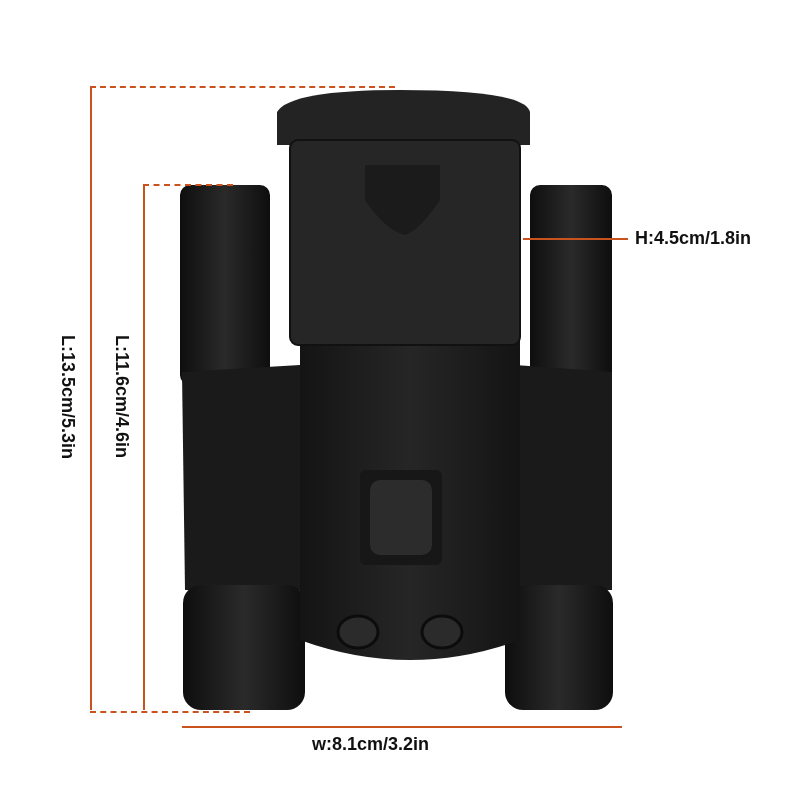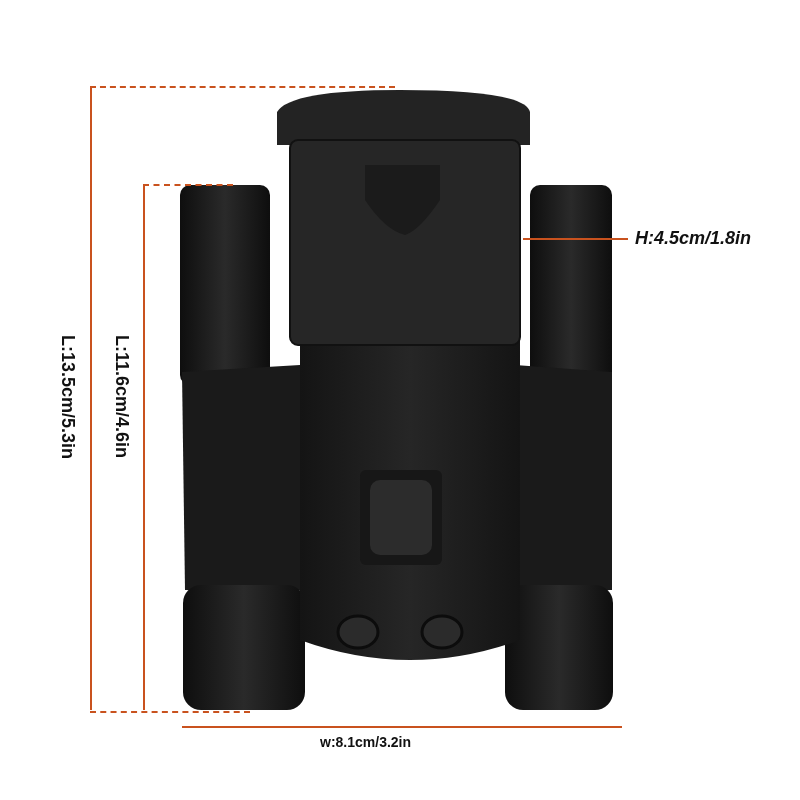--- a/index.html
+++ b/index.html
@@ -53,16 +53,16 @@
 <div class="dim-line" style="left:90px;top:88px;width:2px;height:622px;"></div>
 <div class="label vlabel" style="left:78px;top:335px;font-size:18px;">L:13.5cm/5.3in</div>
 
 <div class="dash-h" style="left:143px;top:184px;width:90px;"></div>
 <div class="dim-line" style="left:143px;top:186px;width:2px;height:524px;"></div>
 <div class="label vlabel" style="left:132px;top:335px;font-size:18px;">L:11.6cm/4.6in</div>
 
 <div class="dash-h" style="left:90px;top:711px;width:160px;"></div>
 
 <div class="dim-line" style="left:523px;top:238px;width:105px;height:2px;"></div>
-<div class="label" style="left:635px;top:228px;font-size:18px;font-style:italic;">H:4.5cm/1.8in</div>
+<div class="label" style="left:635px;top:228px;font-size:18px;">H:4.5cm/1.8in</div>
 
 <div class="dim-line" style="left:182px;top:726px;width:440px;height:2px;"></div>
-<div class="label" style="left:320px;top:734px;font-size:14px;">w:8.1cm/3.2in</div>
+<div class="label" style="left:312px;top:734px;font-size:18px;">w:8.1cm/3.2in</div>
 
 </body></html>

